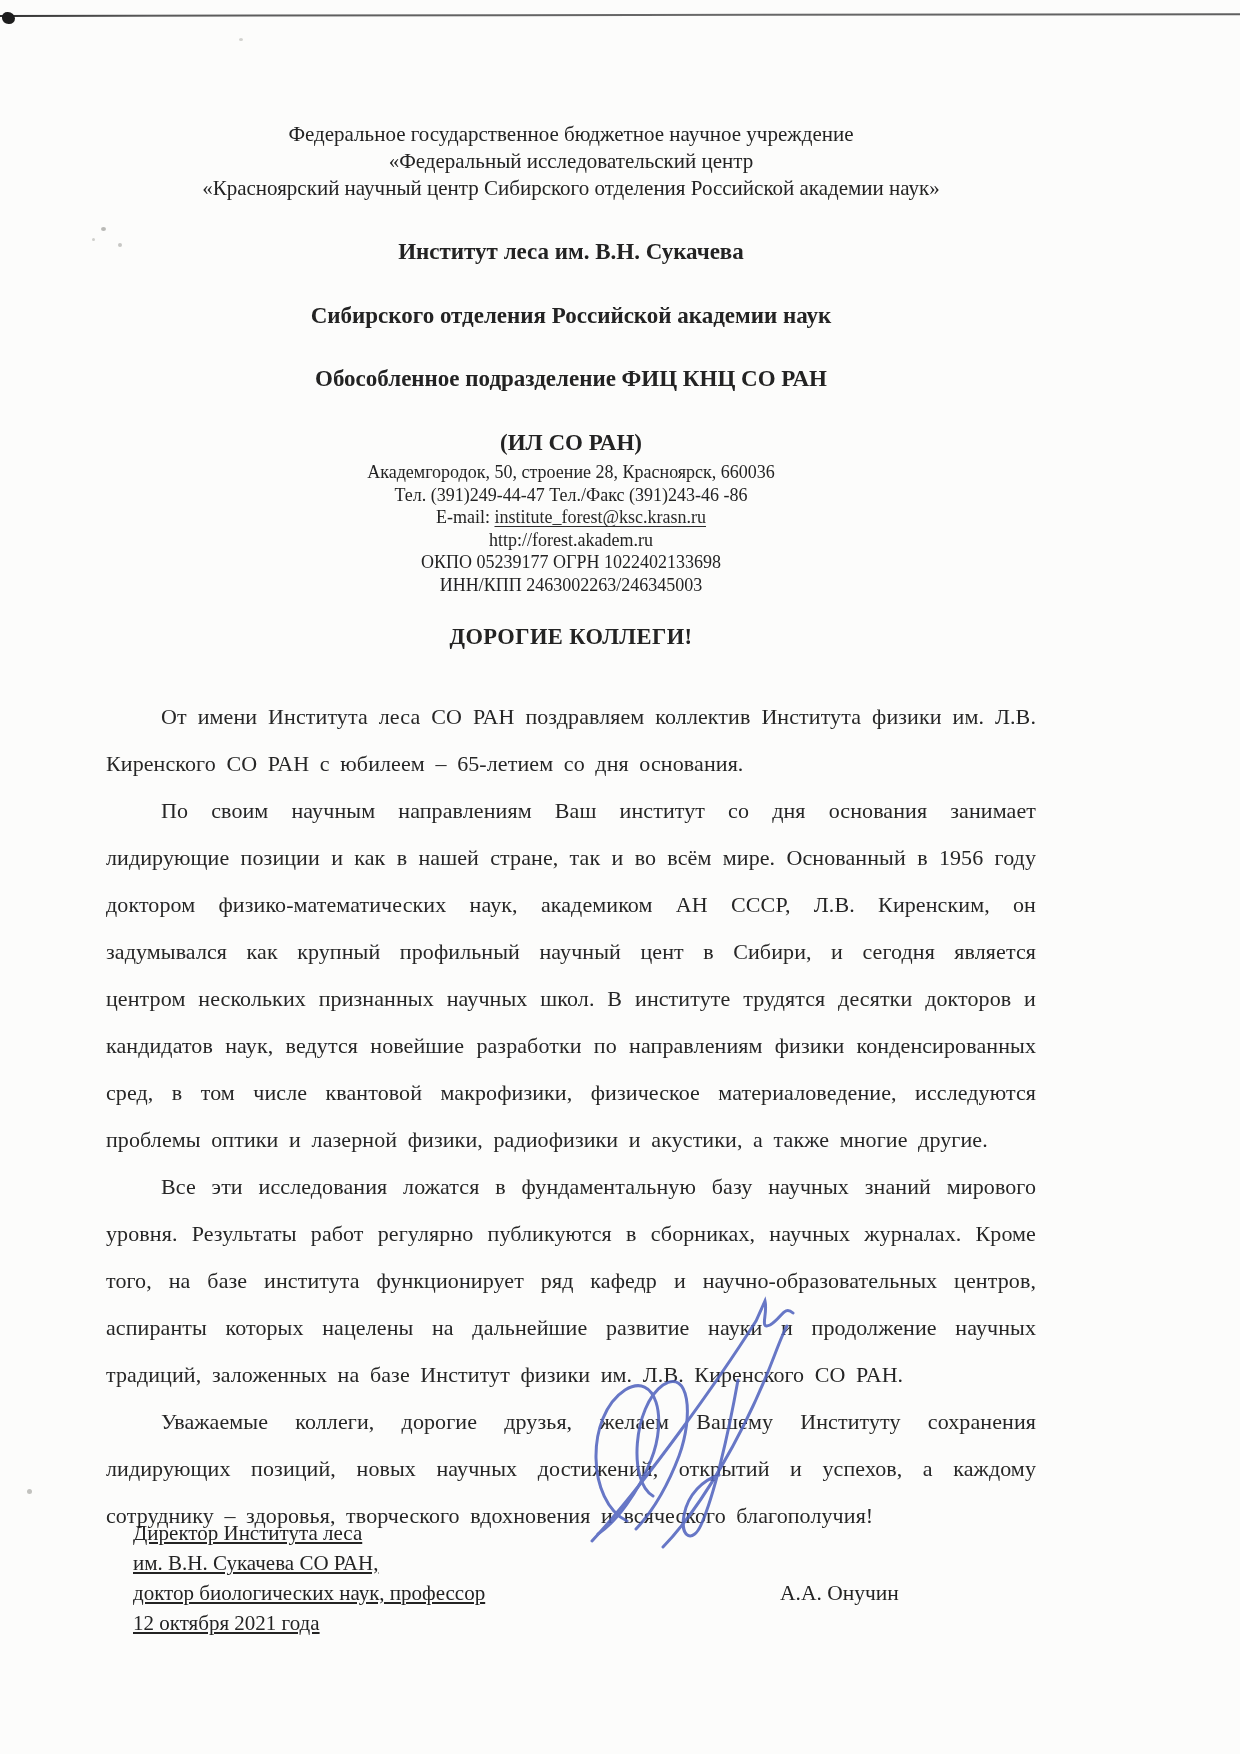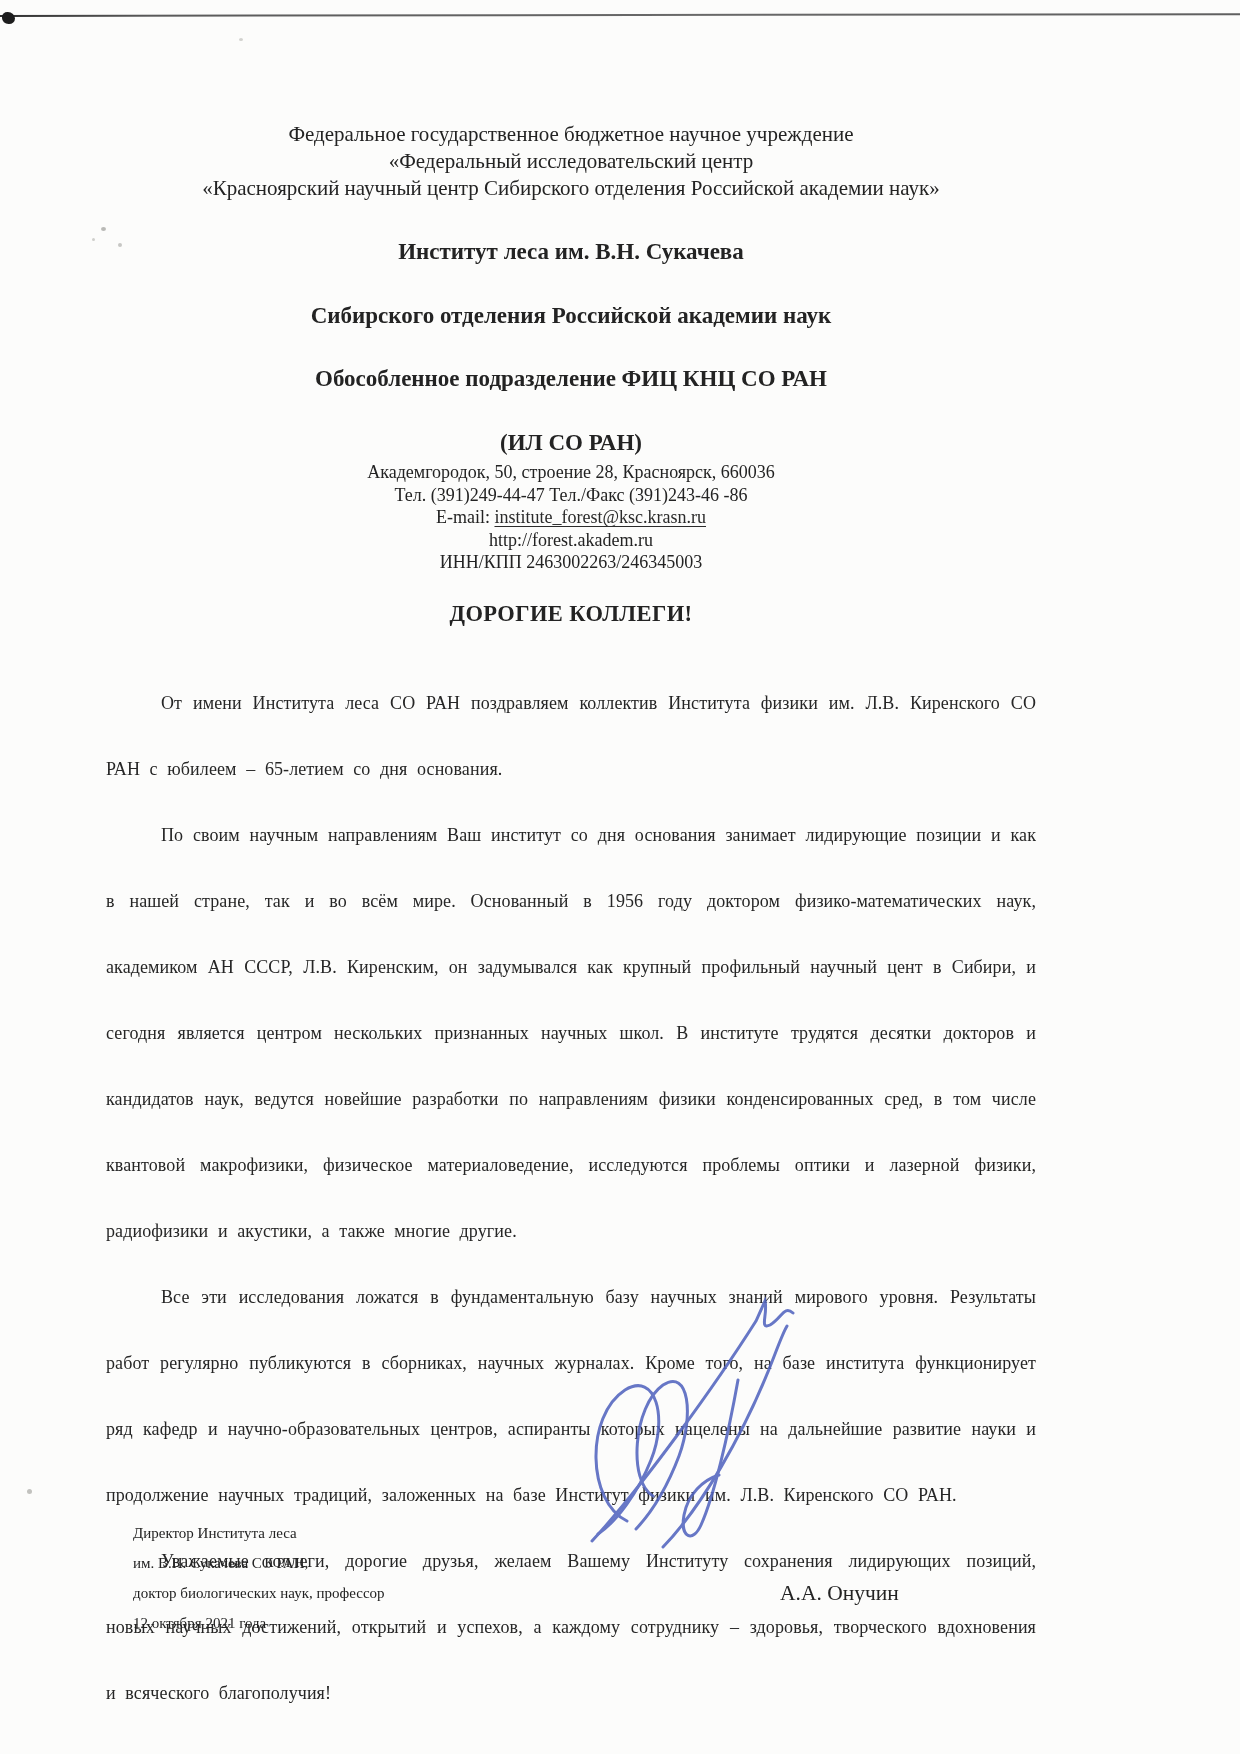--- a/index.html
+++ b/index.html
@@ -62,39 +62,40 @@
     margin: 27px 0 0;
     font-size: 22.5px;
     font-weight: 700;
     text-align: center;
     letter-spacing: 0.4px;
   }
 
   .letter-body { margin-top: 43px; }
   .letter-body p {
     margin: 0;
-    font-size: 18px;
-    line-height: 66px;
+    font-size: 22px;
+    line-height: 47px;
     text-align: justify;
     text-indent: 55px;
     word-spacing: 5px;
     letter-spacing: 0.1px;
     color: #262626;
   }
 
   .sig-block {
     position: absolute;
     left: 80px; top: 1518px;
     width: 930px;
     height: 140px;
   }
   .sig-lines {
     margin-left: 53px;
-    font-size: 15px;
+    font-size: 21px;
     line-height: 30px;
+    text-decoration: underline;
   }
   .sig-name {
     position: absolute;
     left: 700px; top: 63px;
     font-size: 21.5px;
     white-space: nowrap;
   }
   .sig-ink {
     position: absolute;
     left: 532px; top: 1284px;
@@ -126,20 +127,21 @@
         <div class="inst-line">Институт леса им. В.Н. Сукачева</div>
         <div class="inst-line">Сибирского отделения Российской академии наук</div>
         <div class="inst-line">Обособленное подразделение ФИЦ КНЦ СО РАН</div>
         <div class="inst-line">(ИЛ СО РАН)</div>
       </div>
       <div class="contact">
         <div>Академгородок, 50, строение 28, Красноярск, 660036</div>
         <div>Тел. (391)249-44-47  Тел./Факс (391)243-46 -86</div>
         <div><span>E-mail: </span><span class="email">institute_forest@ksc.krasn.ru</span></div>
         <div>http://forest.akadem.ru</div>
+        <div>ОКПО 05239177 ОГРН 1022402133698</div>
         <div>ИНН/КПП 2463002263/246345003</div>
       </div>
     </header>
 
     <h1 class="salutation">ДОРОГИЕ КОЛЛЕГИ!</h1>
 
     <main class="letter-body">
       <p>От имени Института леса СО РАН поздравляем коллектив Института физики им. Л.В. Киренского СО РАН с юбилеем – 65-летием со дня основания.</p>
       <p>По своим научным направлениям Ваш институт со дня основания занимает лидирующие позиции и как в нашей стране, так и во всём мире. Основанный в 1956 году доктором физико-математических наук, академиком АН СССР, Л.В. Киренским, он задумывался как крупный профильный научный цент в Сибири, и сегодня является центром нескольких признанных научных школ. В институте трудятся десятки докторов и кандидатов наук, ведутся новейшие разработки по направлениям физики конденсированных сред, в том числе квантовой макрофизики, физическое материаловедение, исследуются проблемы оптики и лазерной физики, радиофизики и акустики, а также многие другие.</p>
       <p>Все эти исследования ложатся в фундаментальную базу научных знаний мирового уровня. Результаты работ регулярно публикуются в сборниках, научных журналах. Кроме того, на базе института функционирует ряд  кафедр и научно-образовательных центров, аспиранты которых нацелены на дальнейшие развитие науки и продолжение научных традиций, заложенных на базе Институт физики им. Л.В. Киренского СО РАН.</p>

